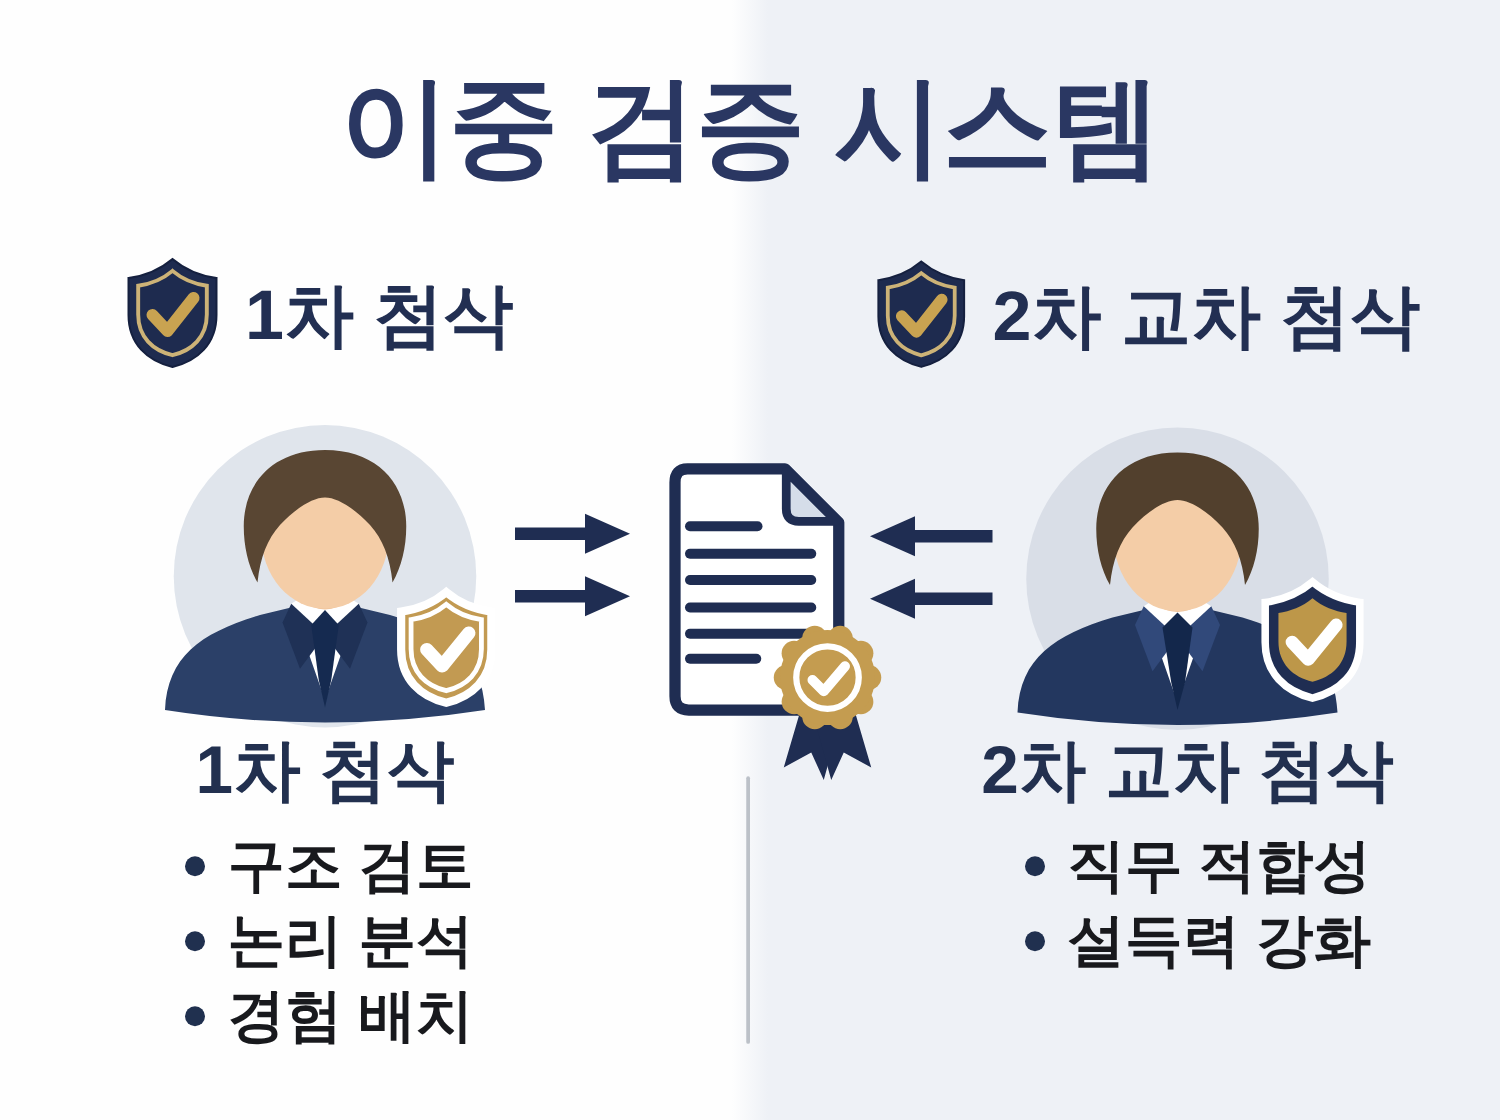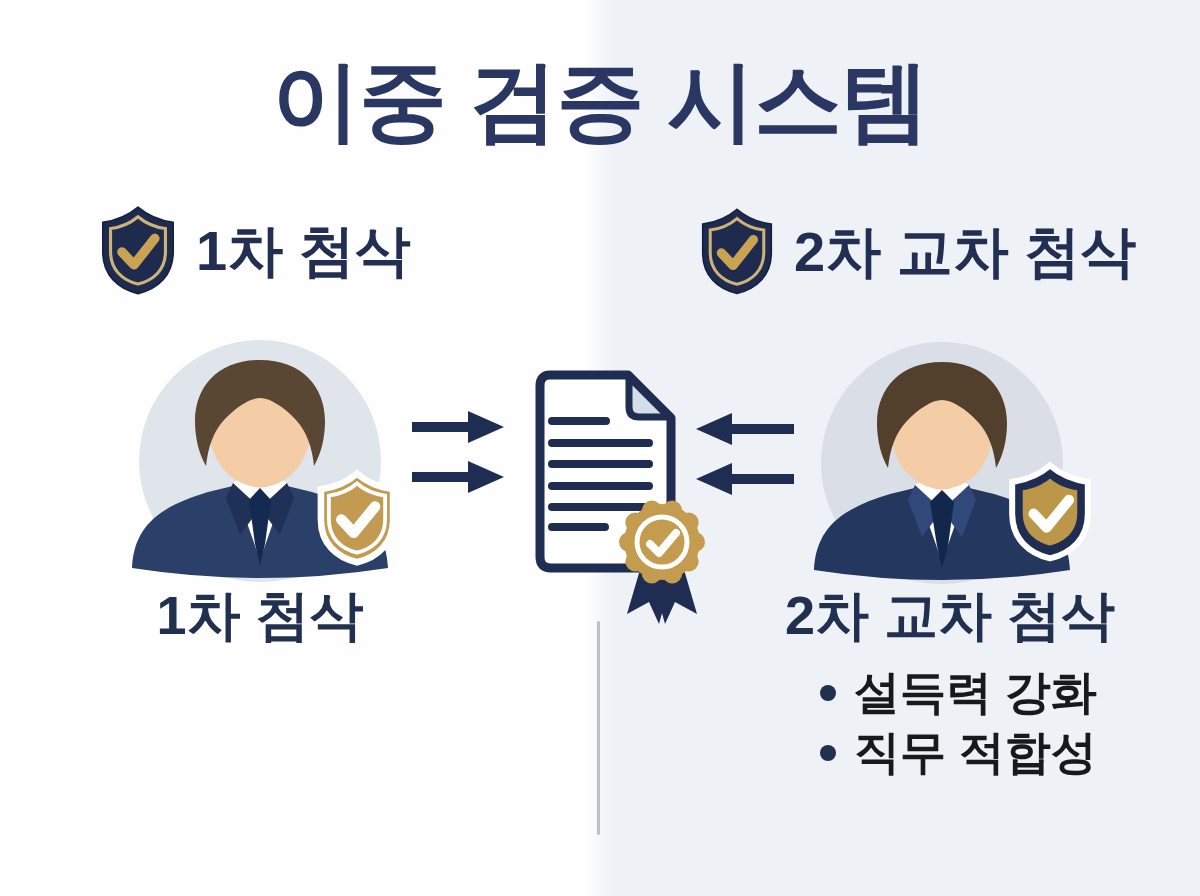--- a/index.html
+++ b/index.html
@@ -188,25 +188,39 @@
         <polyline points="-12,2 -3,11 14,-9" fill="none" stroke="#ffffff" stroke-width="8" stroke-linecap="round" stroke-linejoin="round"></polyline>
       </g>
     </svg>
   </div>
 
   <div class="divider"></div>
 
   <div class="section-heading left">1차 첨삭</div>
   <div class="section-heading right">2차 교차 첨삭</div>
 
+  <ul class="bullet-list left">
+    <li>
+      <span class="dot"></span>
+      <span>구조 검토</span>
+    </li>
+    <li>
+      <span class="dot"></span>
+      <span>논리 분석</span>
+    </li>
+    <li>
+      <span class="dot"></span>
+      <span>경험 배치</span>
+    </li>
+  </ul>
 
   <ul class="bullet-list right">
     <li>
       <span class="dot"></span>
+      <span>직무 적합성</span>
+    </li>
+    <li>
+      <span class="dot"></span>
       <span>설득력 강화</span>
     </li>
-    <li>
-      <span class="dot"></span>
-      <span>직무 적합성</span>
-    </li>
   </ul>
 
 </div>
 
 </body></html>

